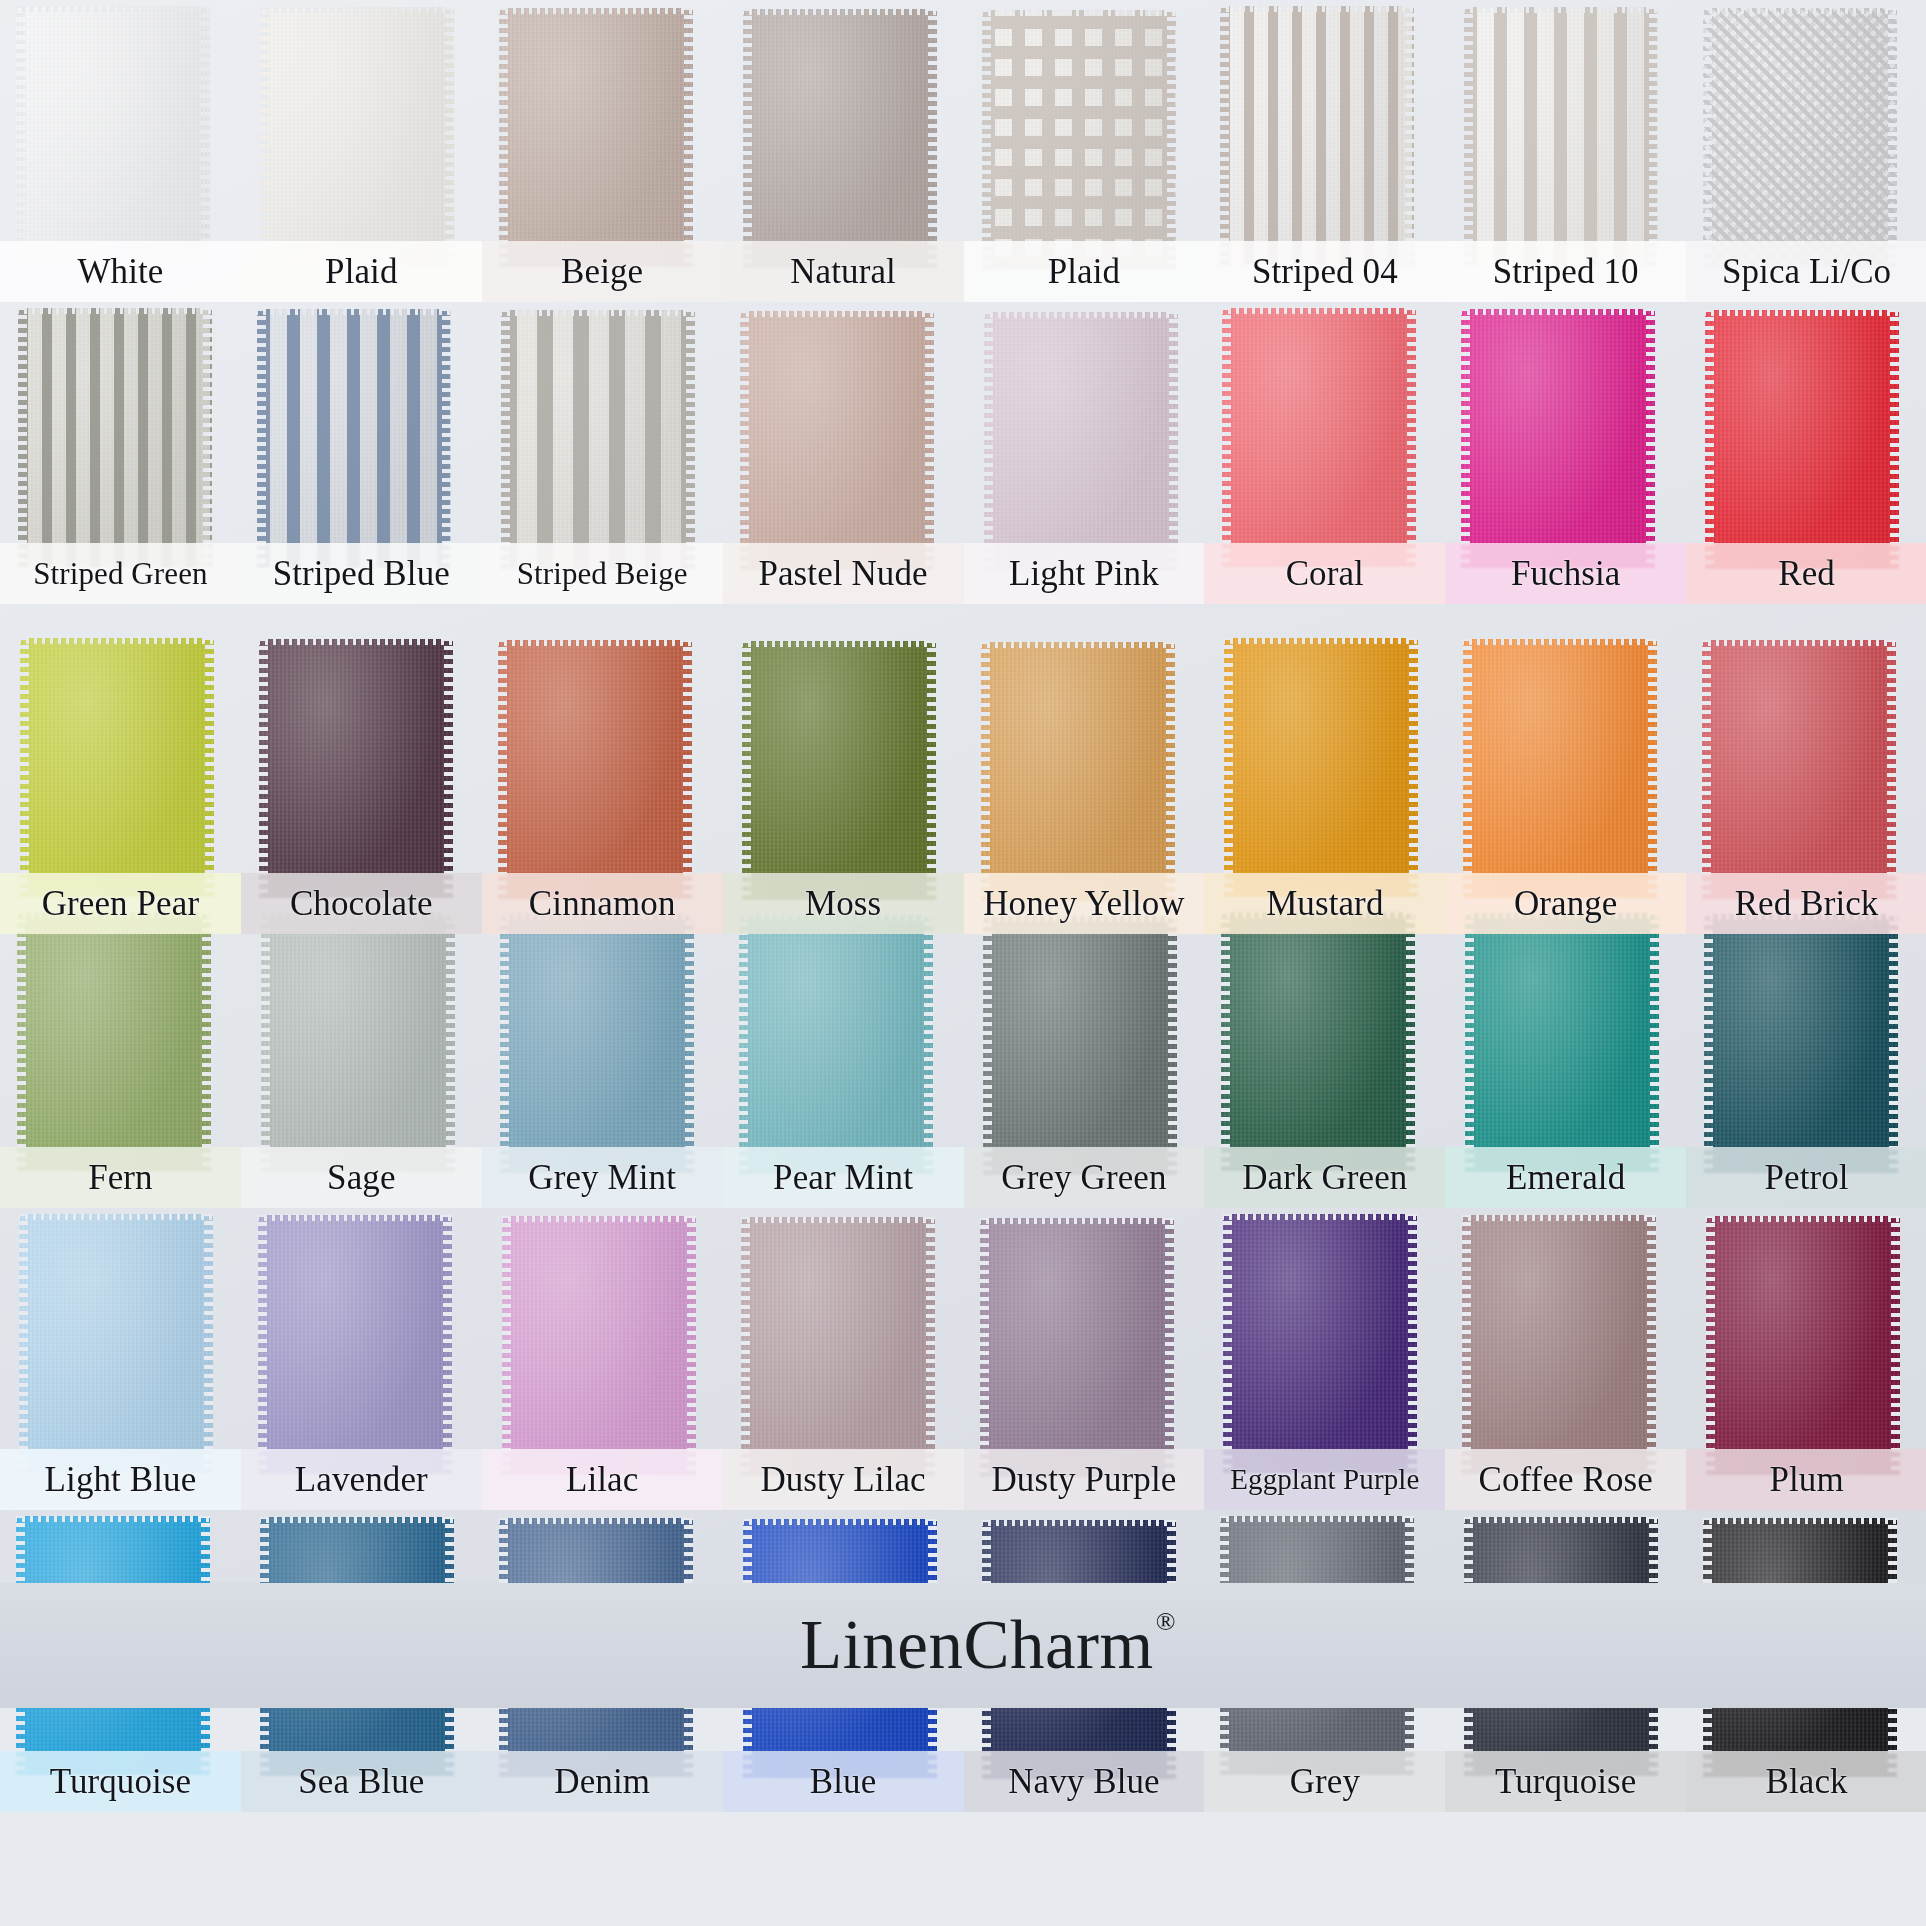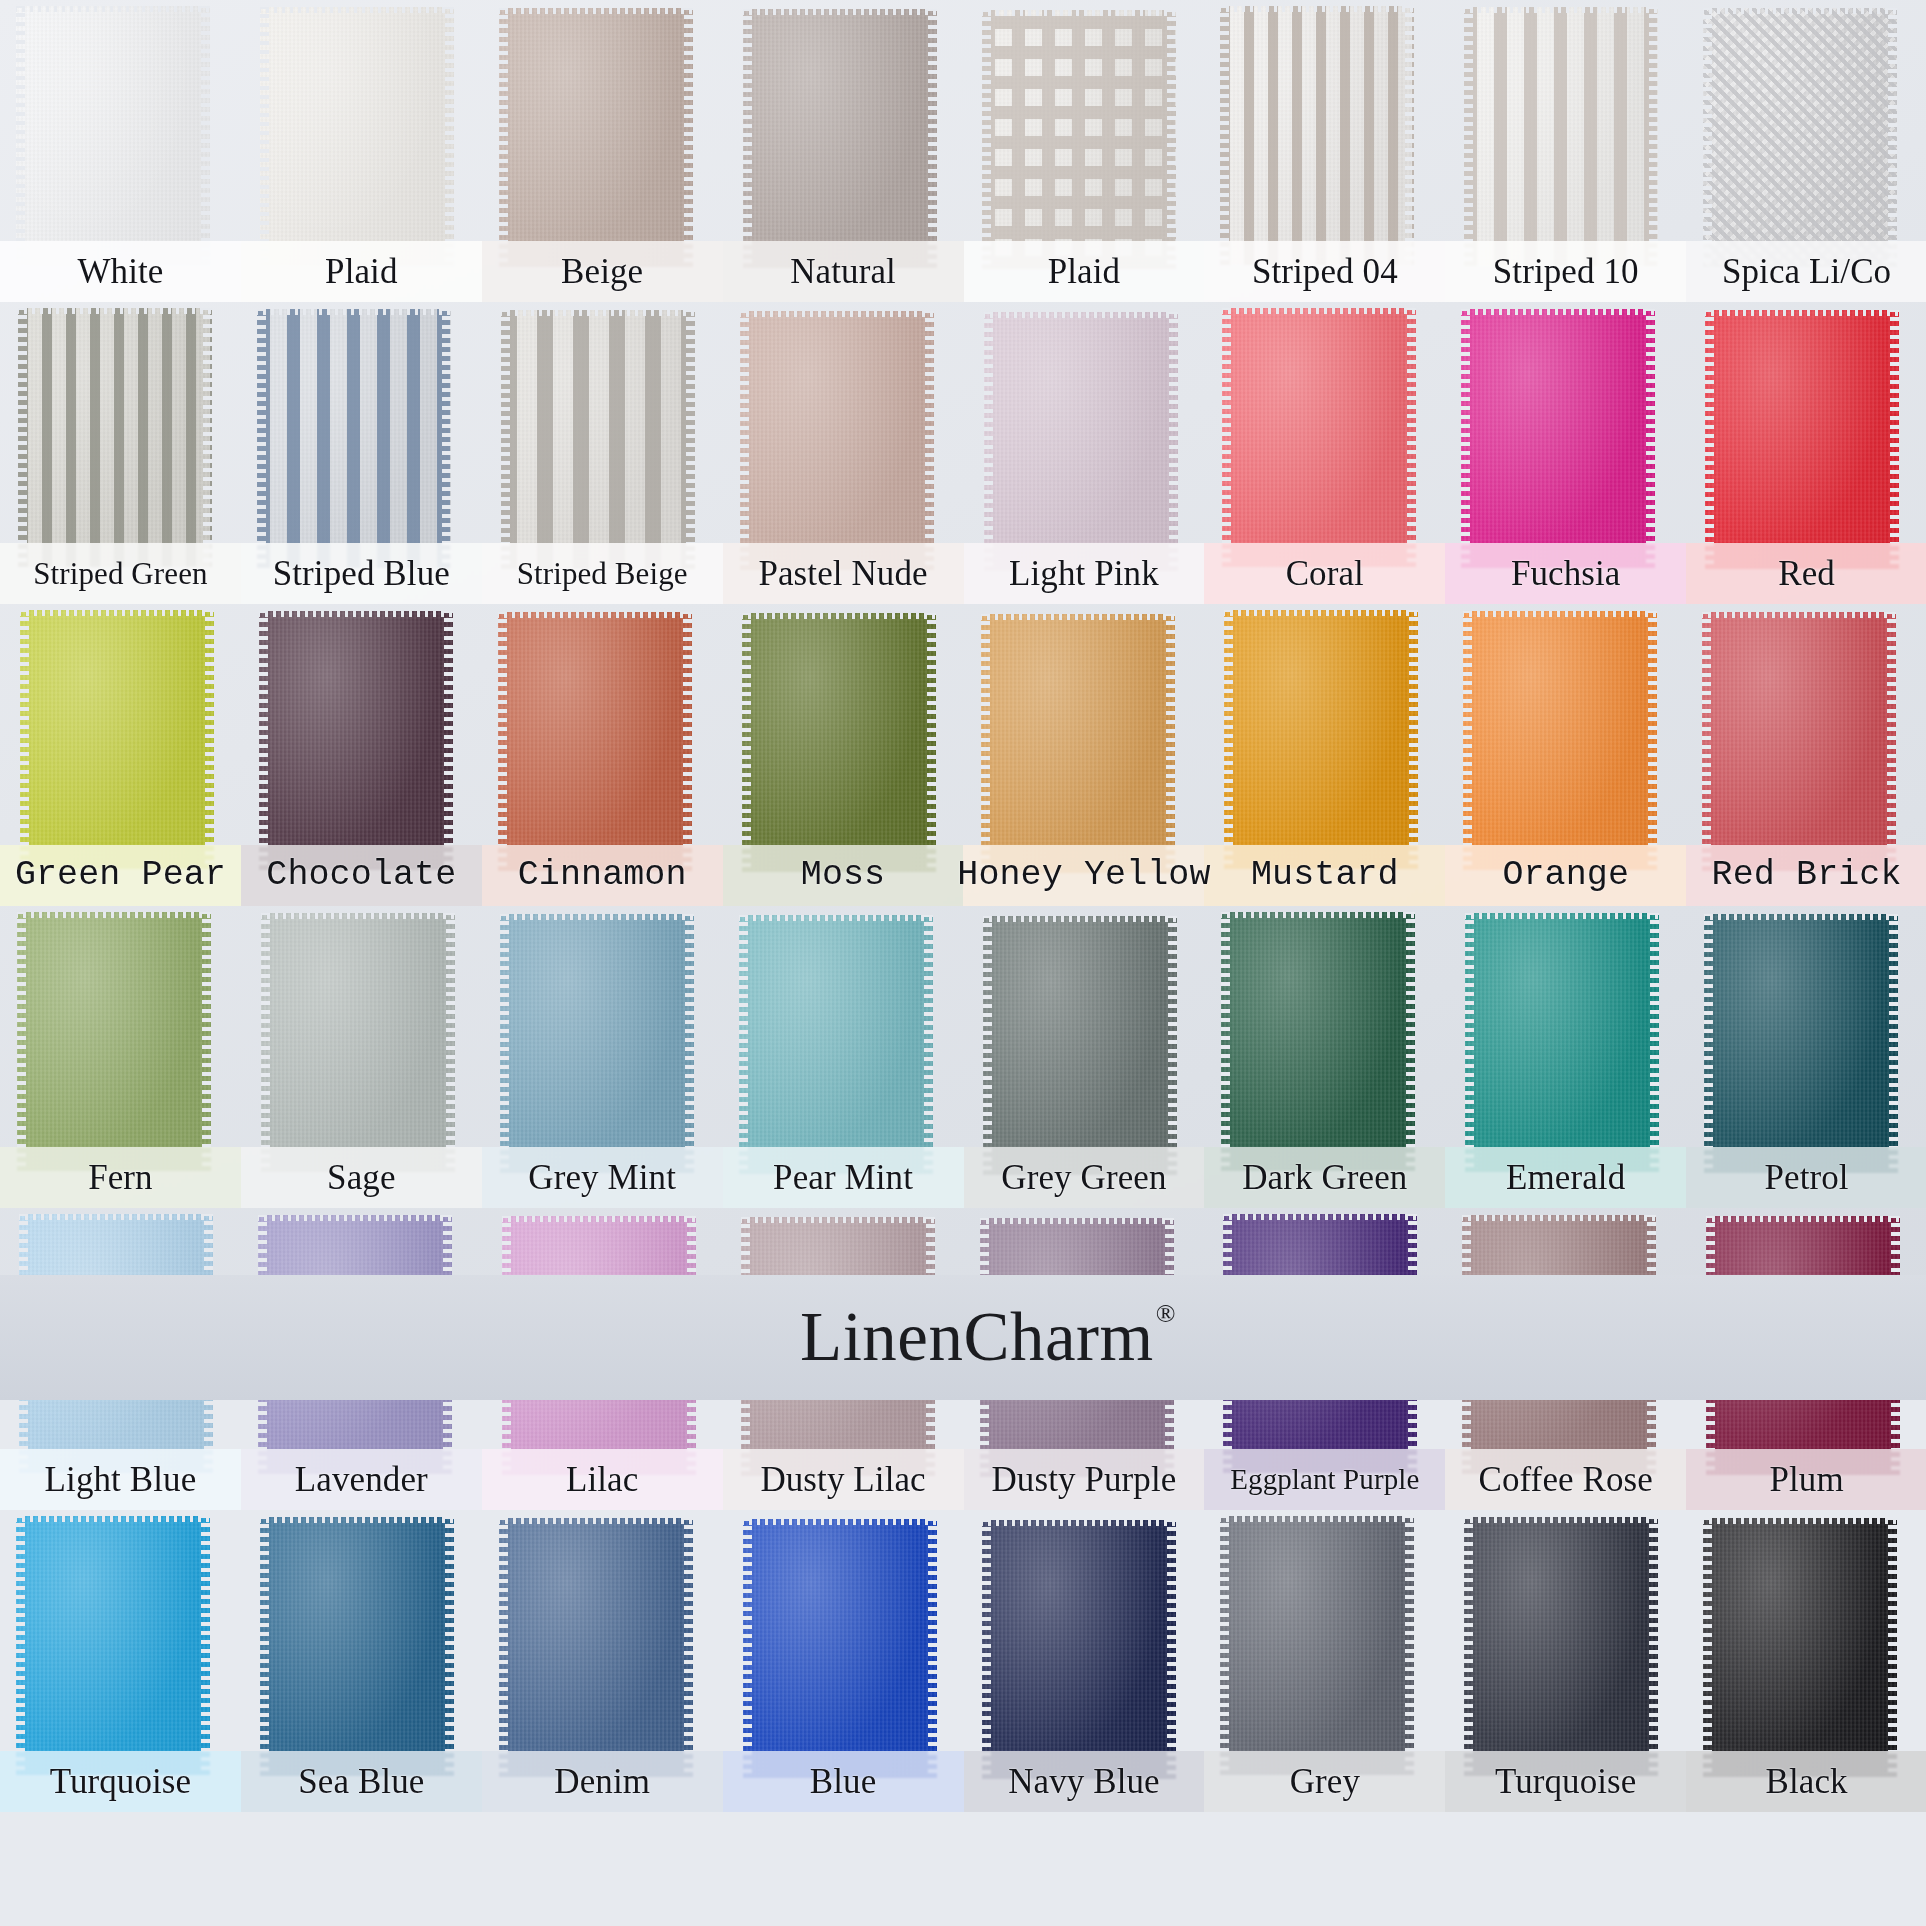--- a/index.html
+++ b/index.html
@@ -9,21 +9,21 @@
     width: 1927px;
     height: 1927px;
     overflow: hidden;
     background: #e7eaef;
     font-family: "Liberation Serif", "DejaVu Serif", serif;
   }
 
   #chart {
     position: relative;
     width: 1927px;
-    height: 1400px;
+    height: 1708px;
     background:
       linear-gradient(160deg, #eceef2 0%, #e4e7ec 40%, #dde1e7 72%, #d6dae1 100%);
   }
 
   
   .row {
     position: absolute;
     left: 0;
     width: 1927px;
     height: 302px;
@@ -410,21 +410,21 @@
           <div class="label-cell">
             <div class="tint" style="background: rgb(224, 23, 140);"></div>
             <span class="label-text">Fuchsia</span>
           </div>
           <div class="label-cell">
             <div class="tint" style="background: rgb(232, 31, 46);"></div>
             <span class="label-text">Red</span>
           </div>
         </div>
       </div>
-      <div class="row" style="top: 604px; font-family: Liberation Mono, monospace;">
+      <div class="row" style="top: 632px;">
         <div class="swatches">
           <div class="cell">
             <div class="swatch" style="left: 20px; top: 6px;">
               <div class="fill" style="background: rgb(194, 206, 51);"></div>
               <div class="weave"></div>
               <div class="sheen"></div>
               <div class="nib-top"></div>
             </div>
           </div>
           <div class="cell">

